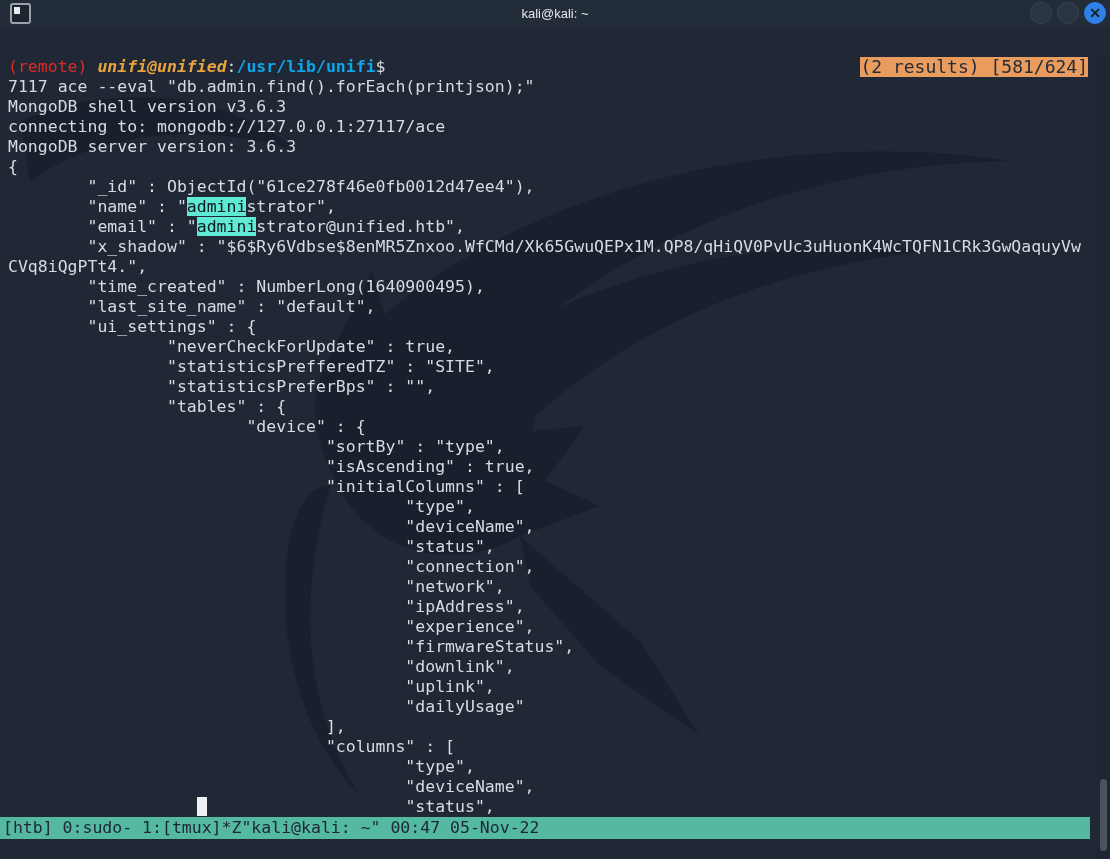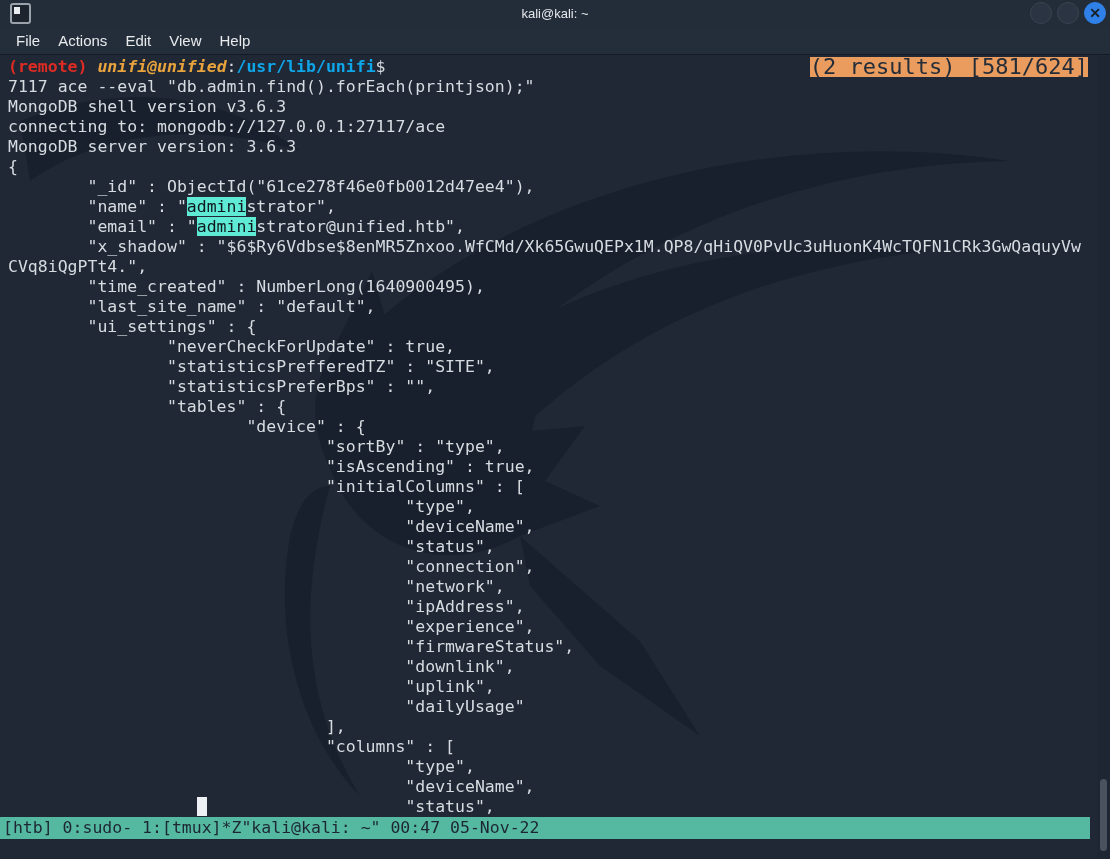--- a/index.html
+++ b/index.html
@@ -47,28 +47,28 @@
     position:absolute; top:56px; left:0; width:1110px; height:803px;
     background:#202836; overflow:hidden;
   }
   .dragon { position:absolute; left:0; top:0; pointer-events:none; }
   .tlines {
     position:absolute; left:8px; top:1px; width:1094px;
     font-size:16.5px; line-height:20px; color:#d7dce1;
     white-space:pre; overflow:hidden;
   }
   .tline { height:20px; }
-  .seg-red    { color:#df2c23; font-weight:bold; }
+  .seg-red    { color:#df2c23; font-weight:normal; }
   .seg-orange { color:#e8a33d; font-weight:bold;font-style:italic; }
   .seg-blue   { color:#0ea5e9; font-weight:bold; }
   .seg-hl     { background:#5eead4; color:#10181f; }
   .seg-cursor { background:#eef1f4; color:transparent; }
   .search-badge {
     position:absolute; top:1px; right:22px; height:20px; line-height:20px;
-    background:#e99c5e; color:#232c39; font-size:22px; white-space:pre;
+    background:#e99c5e; color:#232c39; font-size:18px; white-space:pre;
   }
   
   .statusbar {
     position:absolute; bottom:20px; left:0; width:1090px; height:22px;
     background:#55b8a0; color:#1d2733; font-size:16.5px; line-height:22px;
     display:flex; justify-content:flex-start; white-space:pre;
     padding:0 3px;
   }
   
   .scroll-track {
@@ -91,27 +91,20 @@
     <div class="win-title">kali@kali: ~</div>
     <div class="win-buttons">
       <div class="win-btn"></div>
       <div class="win-btn"></div>
       <div class="win-btn close">
         <span class="close-x">✕</span>
       </div>
     </div>
   </div>
 
-  <div class="menubar">
-      <span class="menu-item">File</span>
-      <span class="menu-item">Actions</span>
-      <span class="menu-item">Edit</span>
-      <span class="menu-item">View</span>
-      <span class="menu-item">Help</span>
-    </div>
 
   <div class="terminal">
 
     <svg class="dragon" width="1110" height="803" viewBox="0 0 1110 803">
       <g fill="#19202d">
         <path d="M360,280 C520,130 780,70 1010,105 C830,108 650,165 505,295 C462,333 400,330 360,280 Z"></path>
         <path d="M415,340 C555,225 745,175 930,195 C780,212 640,262 525,370 C487,407 440,385 415,340 Z"></path>
         <path d="M330,300 L372,215 L395,295 L438,225 L452,305 L498,255 L502,330 L548,305 L532,375 L585,370 L545,425 L600,450 L520,480 C450,520 370,495 338,430 C310,375 308,340 330,300 Z"></path>
         <path d="M520,480 L640,585 L700,680 L600,610 L530,530 Z"></path>
         <path d="M330,430 C300,540 300,640 360,740 C310,690 270,590 290,480 C300,440 315,430 330,430 Z"></path>

